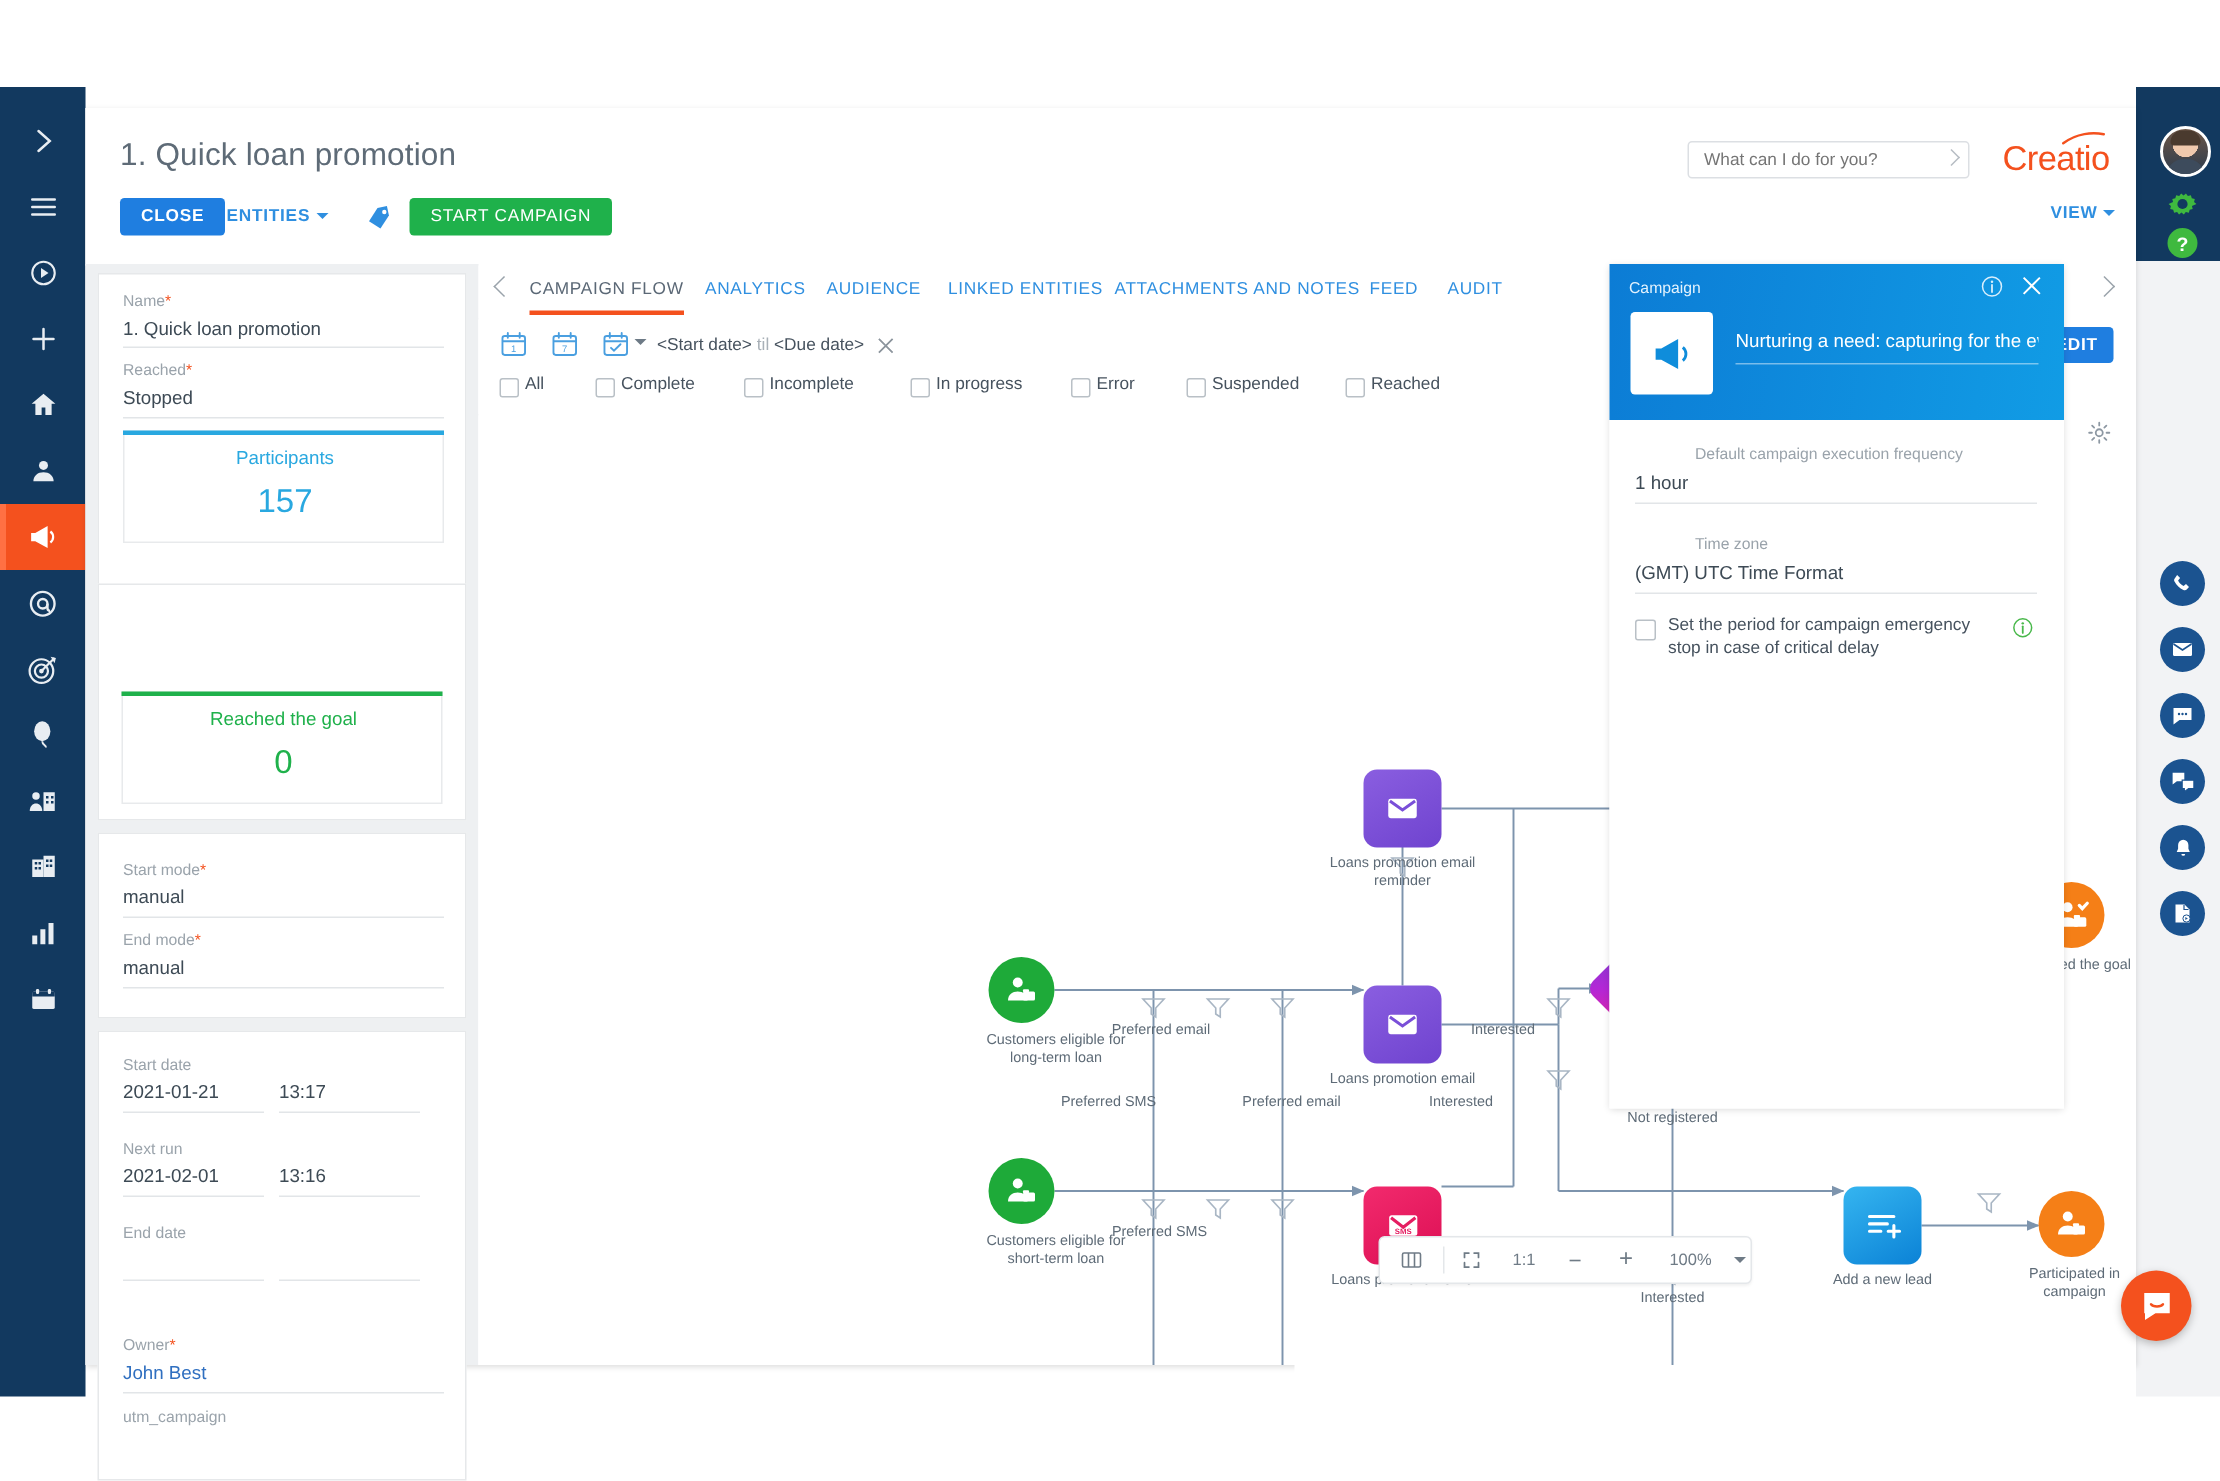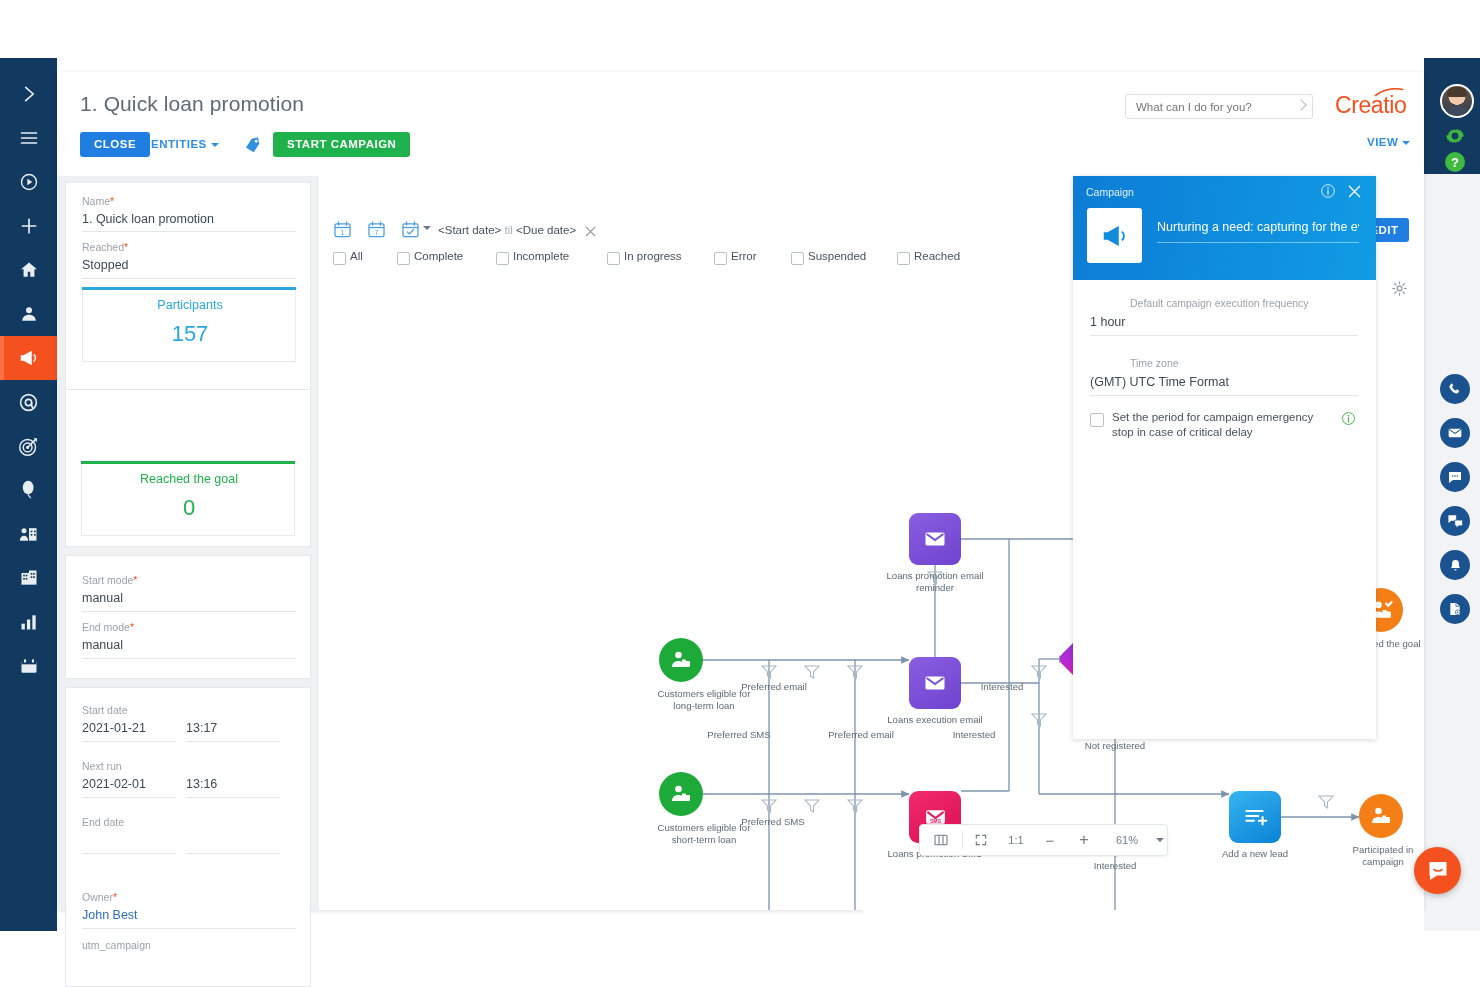--- a/index.html
+++ b/index.html
@@ -40,21 +40,21 @@
   .hdr{position:absolute;left:0;top:0;width:1367px;height:104px;background:#fff;border-bottom:1px solid #eceef0;}
   .title{position:absolute;left:23px;top:20px;font-size:21px;color:#5e6b77;font-weight:400;letter-spacing:.1px;}
   .btn-close{position:absolute;left:23px;top:60px;height:25px;padding:0 14px;background:#1f7ee0;color:#fff;
       border:none;border-radius:3px;font-size:11.5px;font-weight:600;letter-spacing:.5px;cursor:pointer;line-height:25px;}
   .btn-actions{position:absolute;left:94px;top:60px;height:25px;line-height:25px;color:#2f8fe0;font-size:11.5px;
       font-weight:600;letter-spacing:.5px;cursor:pointer;}
   .btn-actions .caret{display:inline-block;margin-left:4px;border-left:4px solid transparent;border-right:4px solid transparent;
       border-top:4px solid #2f8fe0;vertical-align:middle;}
   .tagbtn{position:absolute;left:185px;top:62px;width:22px;height:22px;cursor:pointer;}
   .btn-start{position:absolute;left:216px;top:60px;height:25px;padding:0 14px;background:#1fb14b;color:#fff;border:none;
-      border-radius:3px;font-size:11.5px;font-weight:700;letter-spacing:.5px;cursor:pointer;line-height:25px;}
+      border-radius:3px;font-size:11.5px;font-weight:400;letter-spacing:.5px;cursor:pointer;line-height:25px;}
   .omni{position:absolute;left:1068px;top:22px;width:186px;height:23px;border:1px solid #dcdfe3;border-radius:3px;background:#fff;}
   .omni input{position:absolute;left:8px;top:0;width:150px;height:21px;border:none;outline:none;font-size:11.5px;color:#77838f;
      font-family:inherit;background:transparent;}
   .omni .chev{position:absolute;right:7px;top:6px;width:7px;height:7px;border-right:1.4px solid #b6bcc3;border-top:1.4px solid #b6bcc3;transform:rotate(45deg);}
   .brand{position:absolute;left:1278px;top:20px;font-size:23px;color:#f4511e;letter-spacing:-.4px;font-weight:400;}
   .brand .swoosh{position:absolute;right:0px;top:-4px;width:34px;height:9px;}
   .viewbtn{position:absolute;left:1310px;top:64px;color:#2f8fe0;font-size:11.5px;font-weight:600;letter-spacing:.5px;cursor:pointer;}
   .viewbtn .caret{display:inline-block;margin-left:4px;border-left:4px solid transparent;border-right:4px solid transparent;
       border-top:4px solid #2f8fe0;vertical-align:middle;}
 
@@ -406,20 +406,31 @@
         </div>
         <div class="fv link" style="left:16px;top:220px">John Best</div>
         <div class="fline" style="left:16px;top:240px;width:214px"></div>
 
         <div class="fl" style="left:16px;top:251px">utm_campaign</div>
       </div>
     </div>
 
     <div class="rcol">
 
+      <div class="tabbar">
+        <div class="tabarrow" style="left:12px;transform:rotate(-135deg)"></div>
+        <div class="tab active" style="left:34px">CAMPAIGN FLOW</div>
+        <div class="tab" style="left:151px">ANALYTICS</div>
+        <div class="tab" style="left:232px">AUDIENCE</div>
+        <div class="tab" style="left:313px">LINKED ENTITIES</div>
+        <div class="tab" style="left:424px">ATTACHMENTS AND NOTES</div>
+        <div class="tab" style="left:594px">FEED</div>
+        <div class="tab" style="left:646px">AUDIT</div>
+        <div class="tabarrow" style="left:1079px;transform:rotate(45deg)"></div>
+      </div>
 
       <div class="filtrow">
         <div class="cal" style="left:14px">
           <svg width="19" height="19" viewBox="0 0 24 24">
               <rect x="2.5" y="5" width="19" height="16" rx="2" fill="none" stroke="#4a9fe0" stroke-width="1.6"></rect>
               <path d="M2.5 9.5h19" stroke="#4a9fe0" stroke-width="1.6"></path>
               <path d="M7 2.5v4M17 2.5v4" stroke="#4a9fe0" stroke-width="1.6" stroke-linecap="round"></path>
               <text x="12" y="18.5" font-size="8" fill="#4a9fe0" text-anchor="middle" font-family="Liberation Sans">1</text>
             </svg>
         </div>
@@ -612,21 +623,21 @@
           <div class="nlabel" style="left:560px;top:294px;width:112px">Loans promotion email reminder</div>
         </div>
 
         <div class="node">
           <div class="nbox" style="left:590px;top:381px;background:linear-gradient(150deg,#8a5ee0,#6f43cf)">
             <svg width="24" height="24" viewBox="0 0 24 24">
                 <rect x="2.5" y="5.5" width="19" height="13" rx="1.6" fill="#fff"></rect>
                 <path d="M3.6 7l8.4 6 8.4-6" stroke="#7a4fd8" stroke-width="2" fill="none"></path>
               </svg>
           </div>
-          <div class="nlabel" style="left:558px;top:438px;width:116px">Loans execution email</div>
+          <div class="nlabel" style="left:558px;top:438px;width:116px">Loans promotion email</div>
         </div>
 
         <div class="node">
           <div class="nbox" style="left:590px;top:515px;background:linear-gradient(150deg,#f22a6d,#dc0f54)">
             <svg width="25" height="25" viewBox="0 0 24 24">
                 <rect x="3" y="5" width="18" height="13" rx="1.6" fill="#fff"></rect>
                 <path d="M4.2 6.6l7.8 6 7.8-6" stroke="#e51e62" stroke-width="2" fill="none"></path>
                 <text x="12" y="17" font-size="5" fill="#e51e62" text-anchor="middle" font-family="Liberation Sans" font-weight="bold">SMS</text>
               </svg>
           </div>
@@ -734,21 +745,21 @@
           <div class="zb-cell" style="width:36px">
             <svg width="14" height="14" viewBox="0 0 24 24">
                 <g stroke="#6f7b86" stroke-width="2" stroke-linecap="round" fill="none">
                   <path d="M4 9V4h5M20 9V4h-5M4 15v5h5M20 15v5h-5"></path>
                 </g>
               </svg>
           </div>
           <div class="zb-cell" style="width:34px">1:1</div>
           <div class="zb-cell" style="width:34px;font-size:15px">−</div>
           <div class="zb-cell" style="width:34px;font-size:16px">+</div>
-          <div class="zb-cell" style="width:52px">61%</div>
+          <div class="zb-cell" style="width:52px">100%</div>
           <div class="zb-cell" style="width:14px">
             <span style="display:inline-block;border-left:4px solid transparent;border-right:4px solid transparent;border-top:4px solid #6f7b86"></span>
           </div>
         </div>
 
       </div>
     </div>
   </div>
 
   <div class="cpanel">

